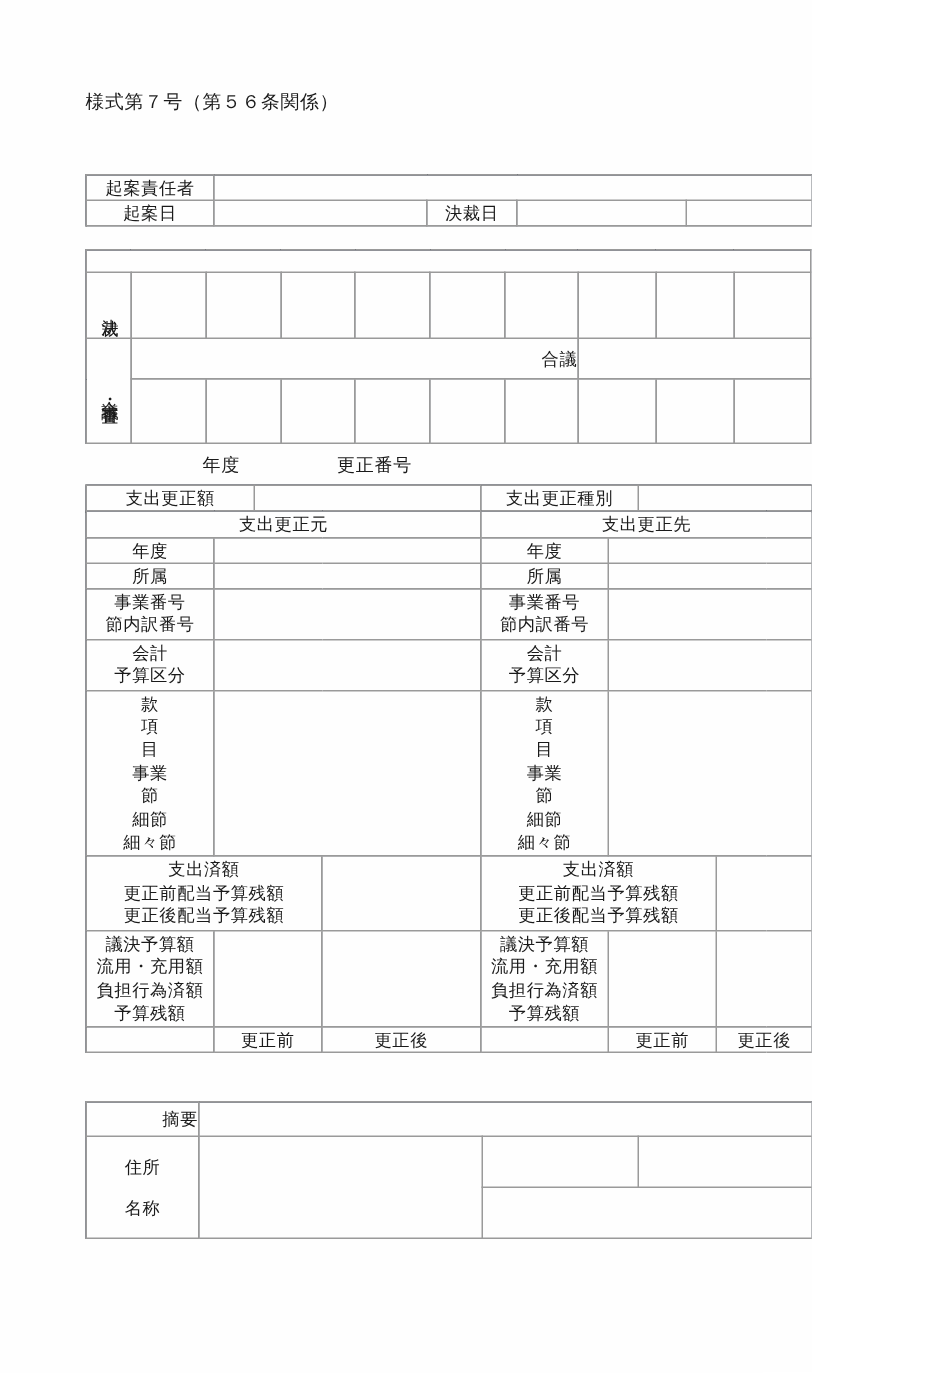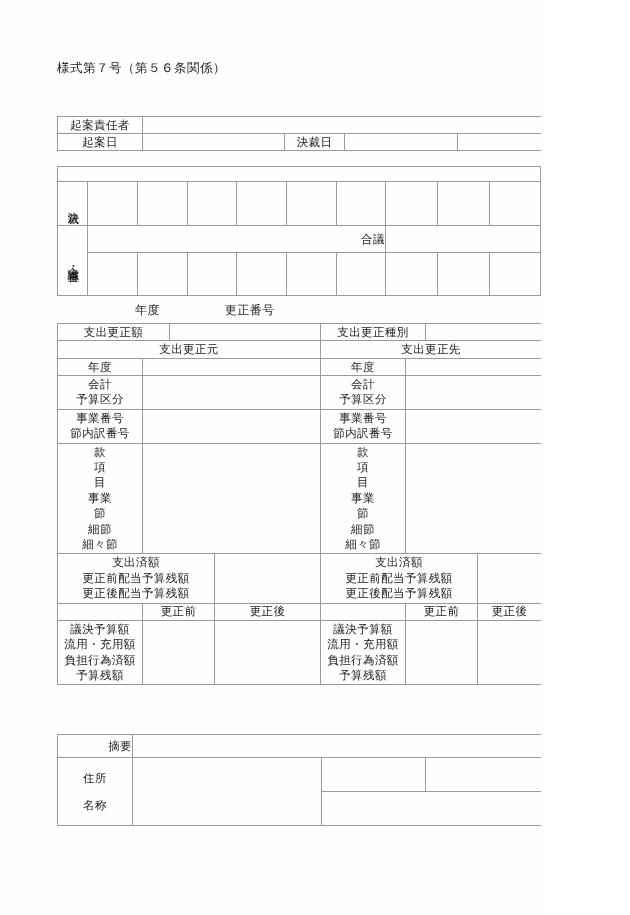--- a/index.html
+++ b/index.html
@@ -267,43 +267,49 @@
       <td class="sec-title" colspan="4">支出更正先</td>
     </tr>
 
     <tr>
       <td class="lbl">年度</td>
       <td class="blank" colspan="3"></td>
       <td class="lbl">年度</td>
       <td class="blank" colspan="3"></td>
     </tr>
 
+    <tr>
+      <td class="lbl">所属</td>
+      <td class="blank" colspan="3"></td>
+      <td class="lbl">所属</td>
+      <td class="blank" colspan="3"></td>
+    </tr>
+
+    <tr>
+      <td class="lbl multi">
+        <span class="stack">事業番号</span>
+        <span class="stack">節内訳番号</span>
+      </td>
+      <td class="blank" colspan="3"></td>
+      <td class="lbl multi">
+        <span class="stack">事業番号</span>
+        <span class="stack">節内訳番号</span>
+      </td>
+      <td class="blank" colspan="3"></td>
+    </tr>
 
     <tr>
       <td class="lbl multi">
         <span class="stack">会計</span>
         <span class="stack">予算区分</span>
       </td>
       <td class="blank" colspan="3"></td>
       <td class="lbl multi">
         <span class="stack">会計</span>
         <span class="stack">予算区分</span>
-      </td>
-      <td class="blank" colspan="3"></td>
-    </tr>
-
-    <tr>
-      <td class="lbl multi">
-        <span class="stack">事業番号</span>
-        <span class="stack">節内訳番号</span>
-      </td>
-      <td class="blank" colspan="3"></td>
-      <td class="lbl multi">
-        <span class="stack">事業番号</span>
-        <span class="stack">節内訳番号</span>
       </td>
       <td class="blank" colspan="3"></td>
     </tr>
 
     <tr>
       <td class="lbl multi">
         <span class="stack">款</span>
         <span class="stack">項</span>
         <span class="stack">目</span>
         <span class="stack">事業</span>
@@ -333,45 +339,45 @@
       <td class="blank" colspan="2"></td>
       <td class="lbl multi" colspan="2">
         <span class="stack">支出済額</span>
         <span class="stack">更正前配当予算残額</span>
         <span class="stack">更正後配当予算残額</span>
       </td>
       <td class="blank" colspan="2"></td>
     </tr>
 
     <tr>
-      <td class="blank"></td>
-      <td class="lbl">更正前</td>
-      <td class="lbl" colspan="2">更正後</td>
-      <td class="blank"></td>
-      <td class="lbl">更正前</td>
-      <td class="lbl" colspan="2">更正後</td>
-    </tr>
-
-    <tr>
       <td class="lbl multi">
         <span class="stack">議決予算額</span>
         <span class="stack">流用・充用額</span>
         <span class="stack">負担行為済額</span>
         <span class="stack">予算残額</span>
       </td>
       <td class="blank"></td>
       <td class="blank" colspan="2"></td>
       <td class="lbl multi">
         <span class="stack">議決予算額</span>
         <span class="stack">流用・充用額</span>
         <span class="stack">負担行為済額</span>
         <span class="stack">予算残額</span>
       </td>
       <td class="blank"></td>
       <td class="blank" colspan="2"></td>
+    </tr>
+
+    <tr>
+      <td class="blank"></td>
+      <td class="lbl">更正前</td>
+      <td class="lbl" colspan="2">更正後</td>
+      <td class="blank"></td>
+      <td class="lbl">更正前</td>
+      <td class="lbl" colspan="2">更正後</td>
     </tr>
   </tbody>
     </table>
 
   <table class="t-bottom">
     <colgroup>
       <col style="width:75px">
         <col style="width:189px">
       <col style="width:104px">
         <col style="width:116px">

